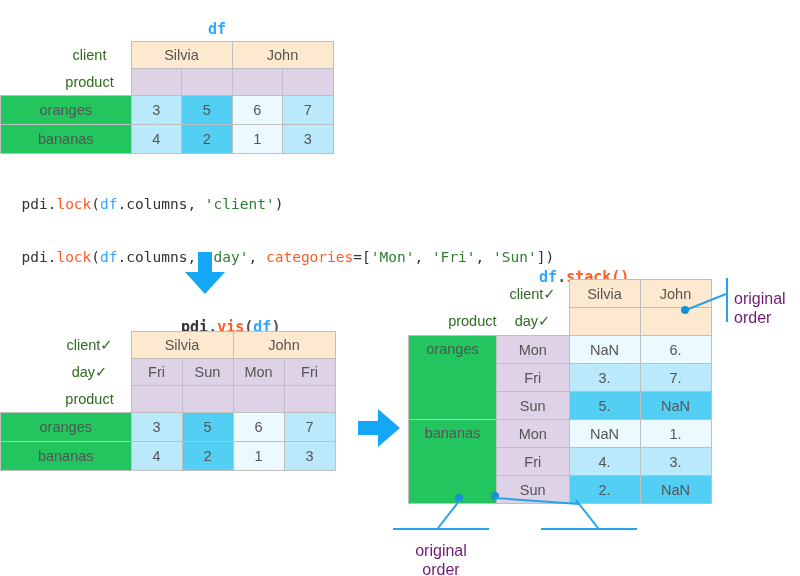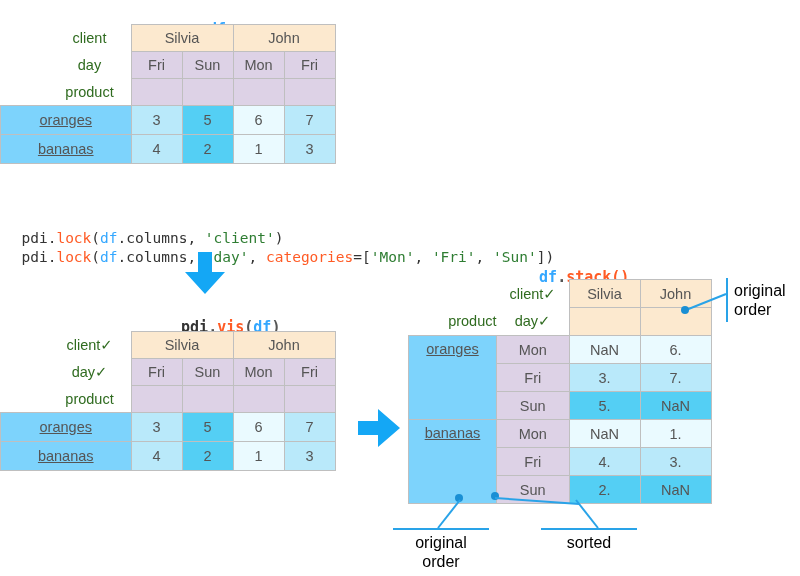--- a/index.html
+++ b/index.html
@@ -52,61 +52,54 @@
     border:none !important;
     color:#2f6b1f;
     text-align:right;
     padding-right:7px;
     white-space:nowrap;
     font-size:14.5px;
   }
   td.blank{border:none !important;background:transparent;}
   .c-client{background:#fce9cf;}
   .c-day{background:#ddd2e6;}
-  .c-idx{background:#7dd3fc;text-decoration:underline;}
+  .c-idx{background:#22c55e;}
   .b0{background:#eafaff;}   
   .b1{background:#b9e9fa;}   
   .b2{background:#54cff4;}
 
   
   .anno{
-    color:#000000;font-size:16px;line-height:19px;text-align:center;
+    color:#701a75;font-size:16px;line-height:19px;text-align:center;
     font-family:"Liberation Sans",sans-serif;
+    margin-top:8px;
   }
   .anno-left{text-align:left;}
   .rule{background:#29a3e8;}
   .dot{width:8px;height:8px;border-radius:50%;background:#1a8fd4;}
   svg{overflow:visible;}
 </style>
 </head>
 <body>
 
 <div class="abs title" style="left:190px;top:2px;">
   <span class="tk-obj">df</span>
 </div>
 
-<div class="abs" style="left:0px;top:24px;">
+<div class="abs" style="left:0px;top:41px;">
 <table class="grid">
   <tbody>
         <tr>
     <td class="blank" style="width:48px;height:26px;"></td>
     <td class="lbl" style="width:82px;">client</td>
     <td class="c-client" colspan="2" style="width:100px;height:26px;">Silvia</td>
     <td class="c-client" colspan="2" style="width:100px;height:26px;">John</td>
   </tr>
   <tr>
     <td class="blank"></td>
-    <td class="lbl">day</td>
-    <td class="c-day" style="width:50px;height:26px;">Fri</td>
-    <td class="c-day" style="width:50px;">Sun</td>
-    <td class="c-day" style="width:50px;">Mon</td>
-    <td class="c-day" style="width:50px;">Fri</td>
-  </tr>
-  <tr>
-    <td class="blank"></td>
     <td class="lbl">product</td>
     <td class="c-day" style="height:26px;"></td>
     <td class="c-day"></td>
     <td class="c-day"></td>
     <td class="c-day"></td>
   </tr>
   <tr>
     <td class="c-idx" colspan="2" style="height:28px;">oranges</td>
     <td class="b1">3</td>
     <td class="b2">5</td>
@@ -117,21 +110,21 @@
     <td class="c-idx" colspan="2" style="height:28px;">bananas</td>
     <td class="b1">4</td>
     <td class="b2">2</td>
     <td class="b0">1</td>
     <td class="b1">3</td>
   </tr>
 </tbody>
     </table>
 </div>
 
-<div class="abs code" style="left:4px;top:214px;">
+<div class="abs code" style="left:4px;top:180px;">
   <span class="c-mod">pdi</span><span class="c-pun">.</span><span class="c-fn">lock</span><span class="c-pun">(</span><span class="c-obj">df</span><span class="c-attr">.columns</span><span class="c-pun">, </span><span class="c-str">'client'</span><span class="c-pun">)</span>
 </div>
 
 <div class="abs code" style="left:4px;top:233px;">
   <span class="c-mod">pdi</span><span class="c-pun">.</span><span class="c-fn">lock</span><span class="c-pun">(</span><span class="c-obj">df</span><span class="c-attr">.columns</span><span class="c-pun">, </span><span class="c-str">'day'</span><span class="c-pun">, </span><span class="c-kw">categories</span><span class="c-pun">=[</span><span class="c-str">'Mon'</span><span class="c-pun">, </span><span class="c-str">'Fri'</span><span class="c-pun">, </span><span class="c-str">'Sun'</span><span class="c-pun">])</span>
 </div>
 
 <div class="abs" style="left:178px;top:252px;">
   <svg width="54" height="44" viewBox="0 0 54 44">
     <polygon points="20,0 34,0 34,20 47,20 27,42 7,20 20,20" fill="#14a7f5"></polygon>
@@ -278,14 +271,13 @@
     <line x1="24" y1="30" x2="2" y2="2" stroke="#29a3e8" stroke-width="2"></line>
   </svg>
 </div>
 <div class="abs" style="left:495px;top:492px;">
   <svg width="86" height="12" viewBox="0 0 86 12">
     <line x1="0" y1="4" x2="84" y2="10" stroke="#29a3e8" stroke-width="2"></line>
   </svg>
 </div>
 <div class="abs rule" style="left:541px;top:528px;width:96px;height:2px;"></div>
 <div class="abs anno" style="left:533px;top:533px;width:112px;">
-  <div>sorted</div>
 </div>
 
 </body></html>

